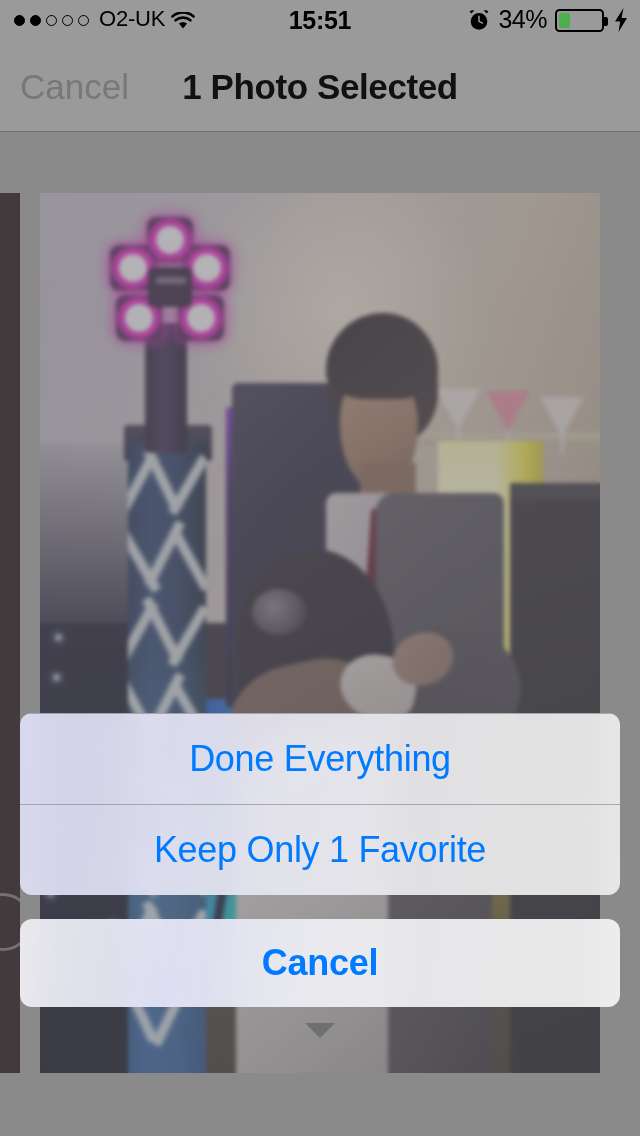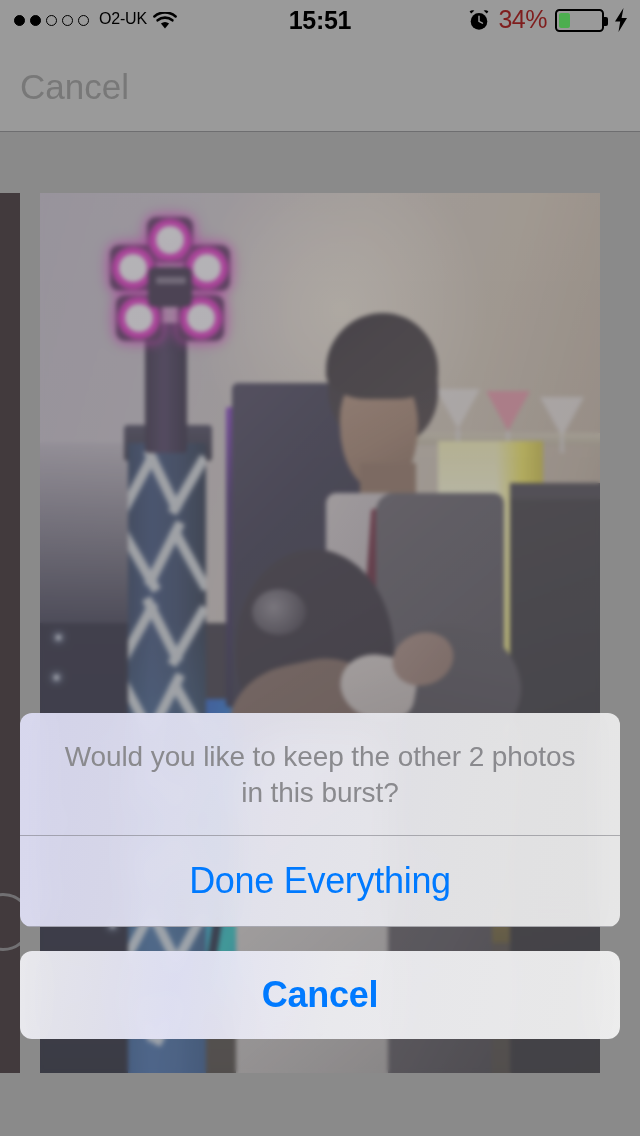--- a/index.html
+++ b/index.html
@@ -37,21 +37,21 @@
   }
   .sig-dots { display: flex; align-items: center; gap: 5px; margin-right: 4px; }
   .dot {
     width: 11px; height: 11px;
     border-radius: 50%;
     border: 1.6px solid #000;
     box-sizing: border-box;
   }
   .dot.filled { background: #000; }
   .carrier {
-    font-size: 16px;
+    font-size: 22px;
     color: #000;
     letter-spacing: -0.2px;
     line-height: 1;
     position: relative;
     top: -1px;
   }
   .wifi { width: 24px; height: 18px; position: relative; top: 1px; }
   .sb-center {
     position: absolute;
     left: 0; top: 0;
@@ -72,21 +72,21 @@
     position: absolute;
     right: 12px; top: 0;
     height: 40px;
     display: flex;
     align-items: center;
     gap: 8px;
   }
   .alarm-icon { width: 22px; height: 22px; position: relative; top: 0px; }
   .batt-pct {
     font-size: 25px;
-    color: #7f1d1d;
+    color: #000000;
     letter-spacing: -0.5px;
     line-height: 1;
     position: relative;
     top: -1px;
   }
   .battery {
     position: relative;
     width: 49px; height: 23px;
     border: 2.2px solid #000;
     border-radius: 4.5px;
@@ -701,31 +701,30 @@
       <span class="bolt">
         <svg viewBox="0 0 14 24" width="14" height="24">
           <path d="M9.5 0 L1 13.5 H6.2 L4.5 24 L13 10 H7.6 Z" fill="#000"></path>
         </svg>
       </span>
     </div>
   </div>
 
   <div id="nav-bar">
     <span class="nav-btn" id="nav-cancel">Cancel</span>
+    <span id="nav-title">1 Photo Selected</span>
   </div>
 
   <div id="action-sheet">
 
     <div class="sheet-group">
-      <div id="sheet-title-row">
-        <div id="sheet-title">Would you like to keep the other 2 photos in this burst?</div>
-      </div>
       <div class="sheet-sep"></div>
       <div class="sheet-action">Done Everything</div>
       <div class="sheet-sep"></div>
+      <div class="sheet-action">Keep Only 1 Favorite</div>
     </div>
 
     <div id="sheet-arrow"></div>
 
     <div id="cancel-group">
       <div id="cancel-action">Cancel</div>
 
     </div>
   </div>
 

